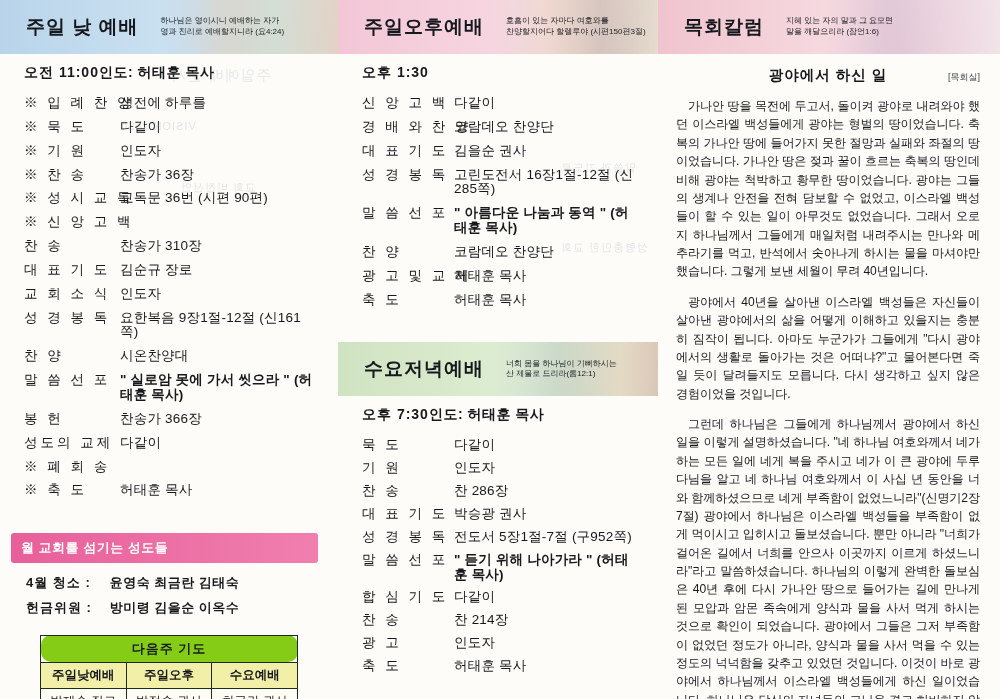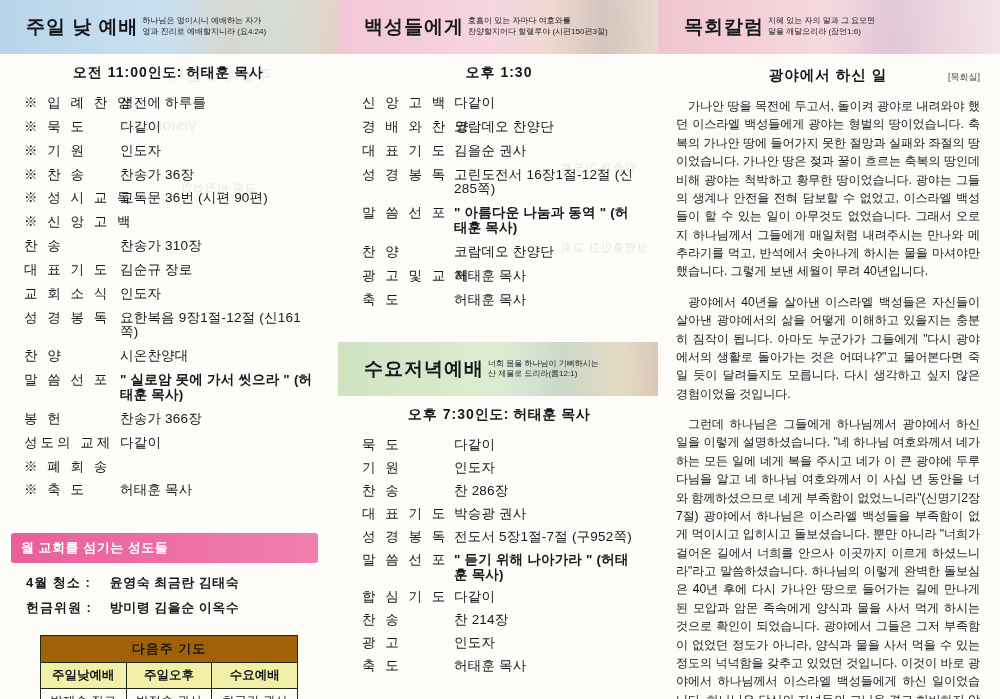--- a/index.html
+++ b/index.html
@@ -61,35 +61,35 @@
     letter-spacing: 1px;
     padding-left: 26px;
     color: #15181c;
   }
   .banner-verse {
     position: relative;
     z-index: 3;
     font-size: 8px;
     line-height: 1.35;
     color: #1a1d22;
-    margin-left: 4px;
+    margin-left: 22px;
     max-width: 120px;
   }
   .banner-verse div { white-space: nowrap; }
 
   .bnr-blue .banner-tint  { background: linear-gradient(90deg,#b9d4ea 0%, #c9e0f0 48%, rgba(201,224,240,0.25) 70%, rgba(255,255,255,0) 100%); }
   .bnr-pink .banner-tint  { background: linear-gradient(90deg,#f3c6d6 0%, #f6d5e0 48%, rgba(246,213,224,0.25) 70%, rgba(255,255,255,0) 100%); }
   .bnr-green .banner-tint { background: linear-gradient(90deg,#cfe3c1 0%, #dcecd0 48%, rgba(220,236,208,0.25) 70%, rgba(255,255,255,0) 100%); }
   .bnr-rose .banner-tint  { background: linear-gradient(90deg,#f0c4cf 0%, #f6d8df 48%, rgba(246,216,223,0.25) 70%, rgba(255,255,255,0) 100%); }
 
   
   .svc-body { padding: 10px 22px 0 24px; }
   .time-row {
     display: flex;
-    justify-content: center;
+    justify-content: flex-start;
     align-items: baseline;
     font-size: 14px;
     font-weight: bold;
     margin-bottom: 14px;
     padding-right: 4px;
   }
   .time-row .t-left { letter-spacing: 1px; }
   .time-row .t-right { letter-spacing: 0.5px; }
 
   .ord {
@@ -136,23 +136,24 @@
   .tbl-wrap { margin: 14px 0 0 40px; width: 258px; }
   table.prayer { border-collapse: collapse; width: 100%; }
   table.prayer td {
     border: 1px solid #1d2a1f;
     text-align: center;
     font-size: 12.5px;
     padding: 4px 2px;
     font-weight: bold;
   }
   table.prayer tr.head td {
-    background: #a16207;
+    background: #84cc16;
     font-size: 13px;
     letter-spacing: 1px;
+    border-radius: 10px;
   }
   table.prayer tr.sub td {
     background: #f2efa8;
     font-size: 12.5px;
   }
   table.prayer tr.val td {
     background: #fdfdf4;
     font-weight: normal;
     font-size: 12.5px;
   }
@@ -318,21 +319,21 @@
       </tbody>
         </table>
     </div>
   </div>
 
   <div class="col col-2">
 
     <div class="banner bnr-pink">
       <div class="banner-photo b2"></div>
       <div class="banner-tint"></div>
-      <div class="banner-title">백성들에게</div>
+      <div class="banner-title">주일오후예배</div>
       <div class="banner-verse">
         <div>호흡이 있는 자마다 여호와를</div>
         <div>찬양할지어다 할렐루야 (시편150편3절)</div>
       </div>
     </div>
 
     <div class="svc-body">
       <div class="time-row">
         <span class="t-left">오후 1:30</span>
         <span class="t-right"></span>

